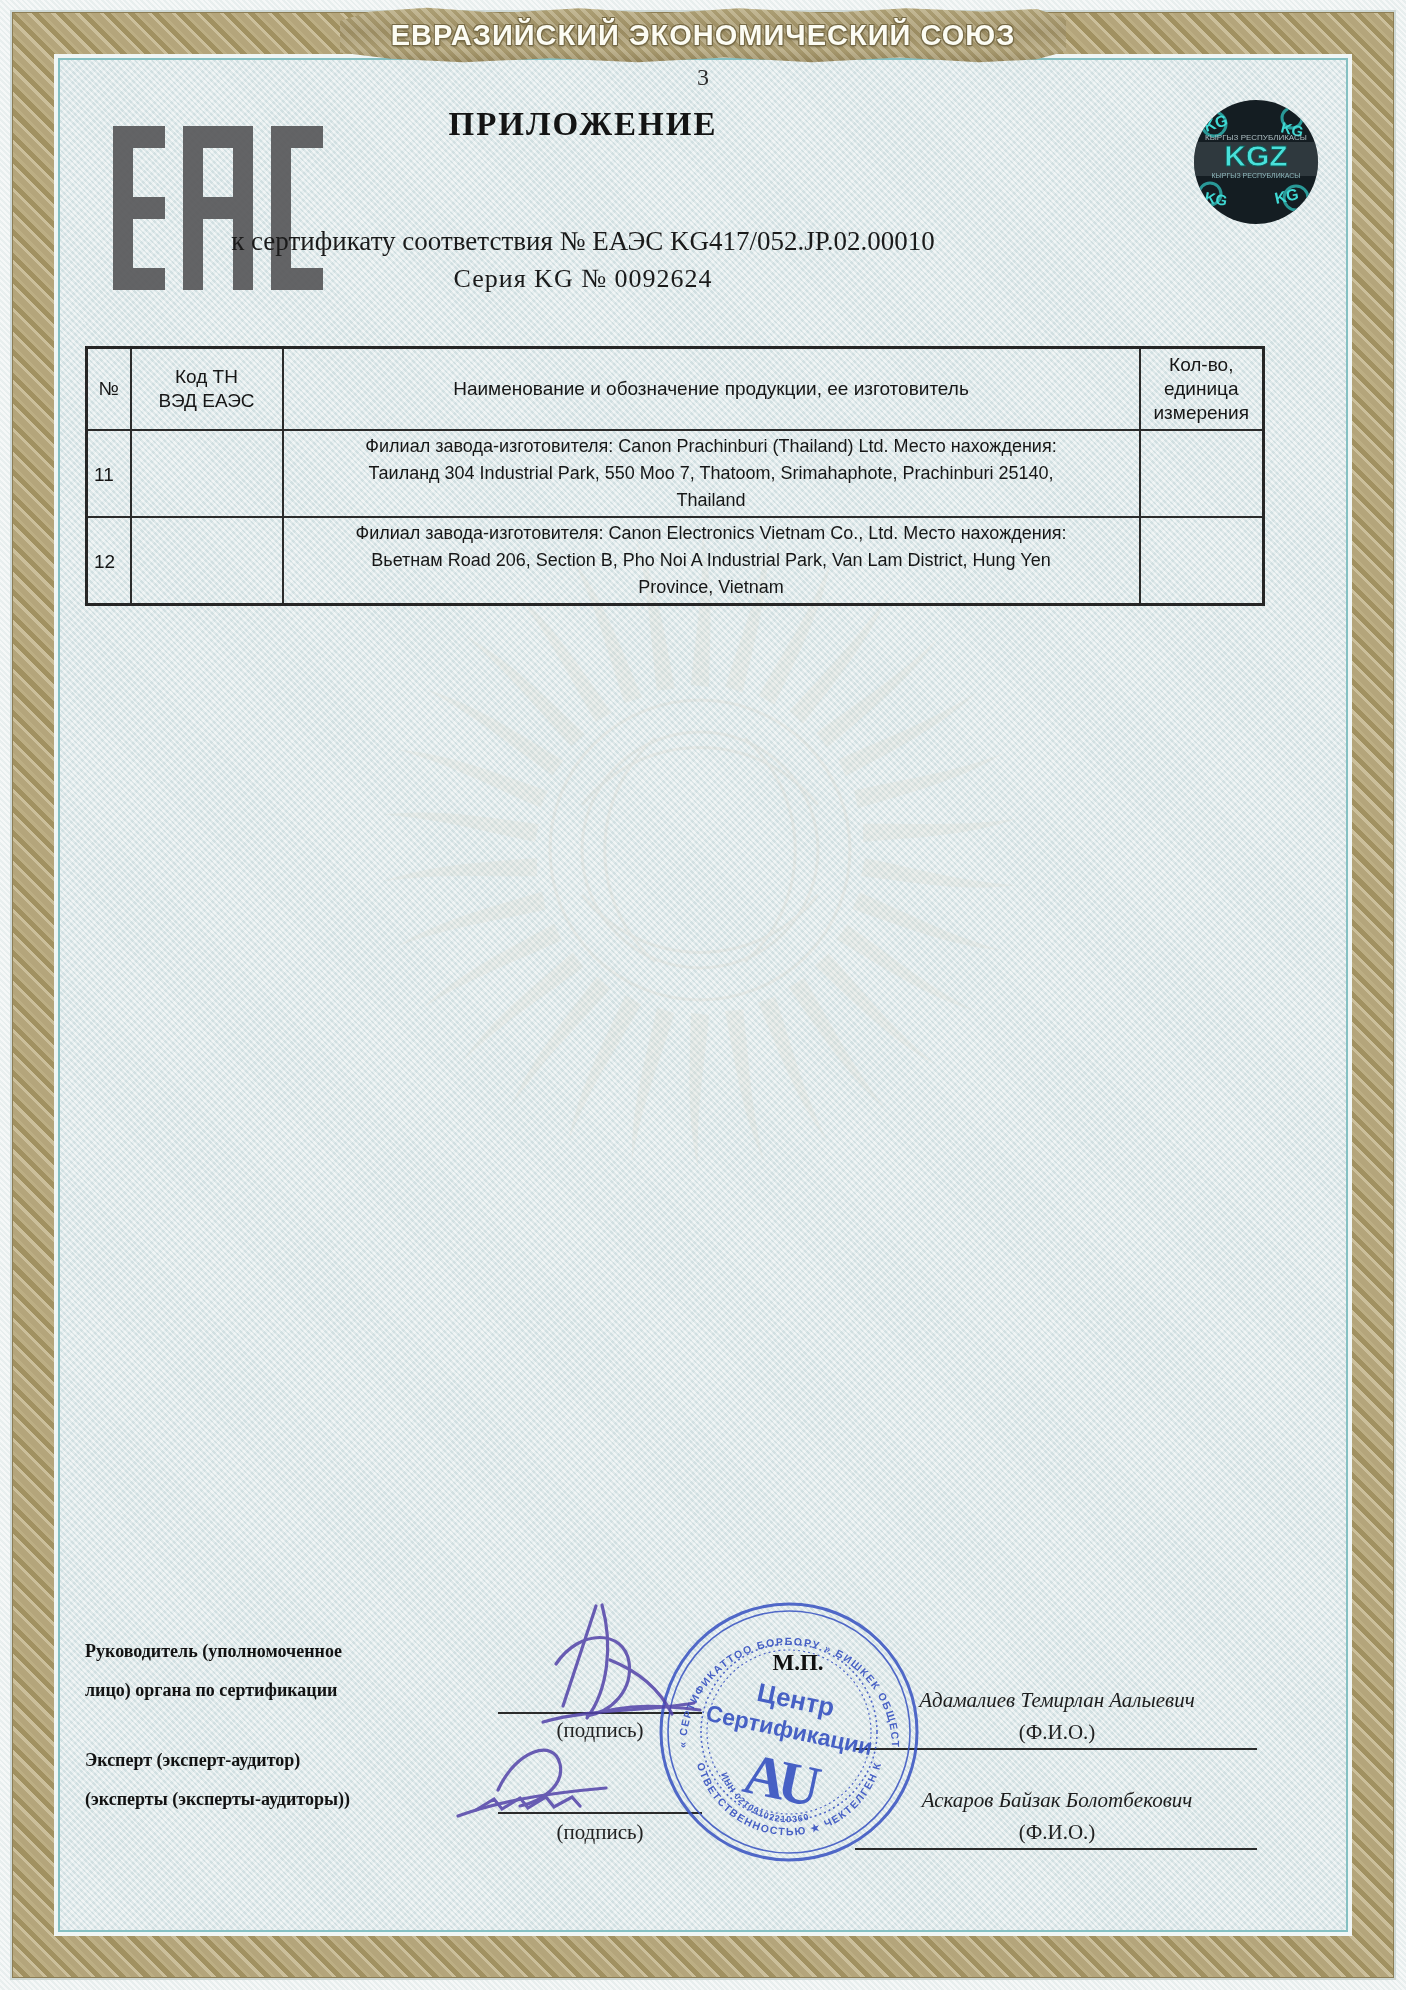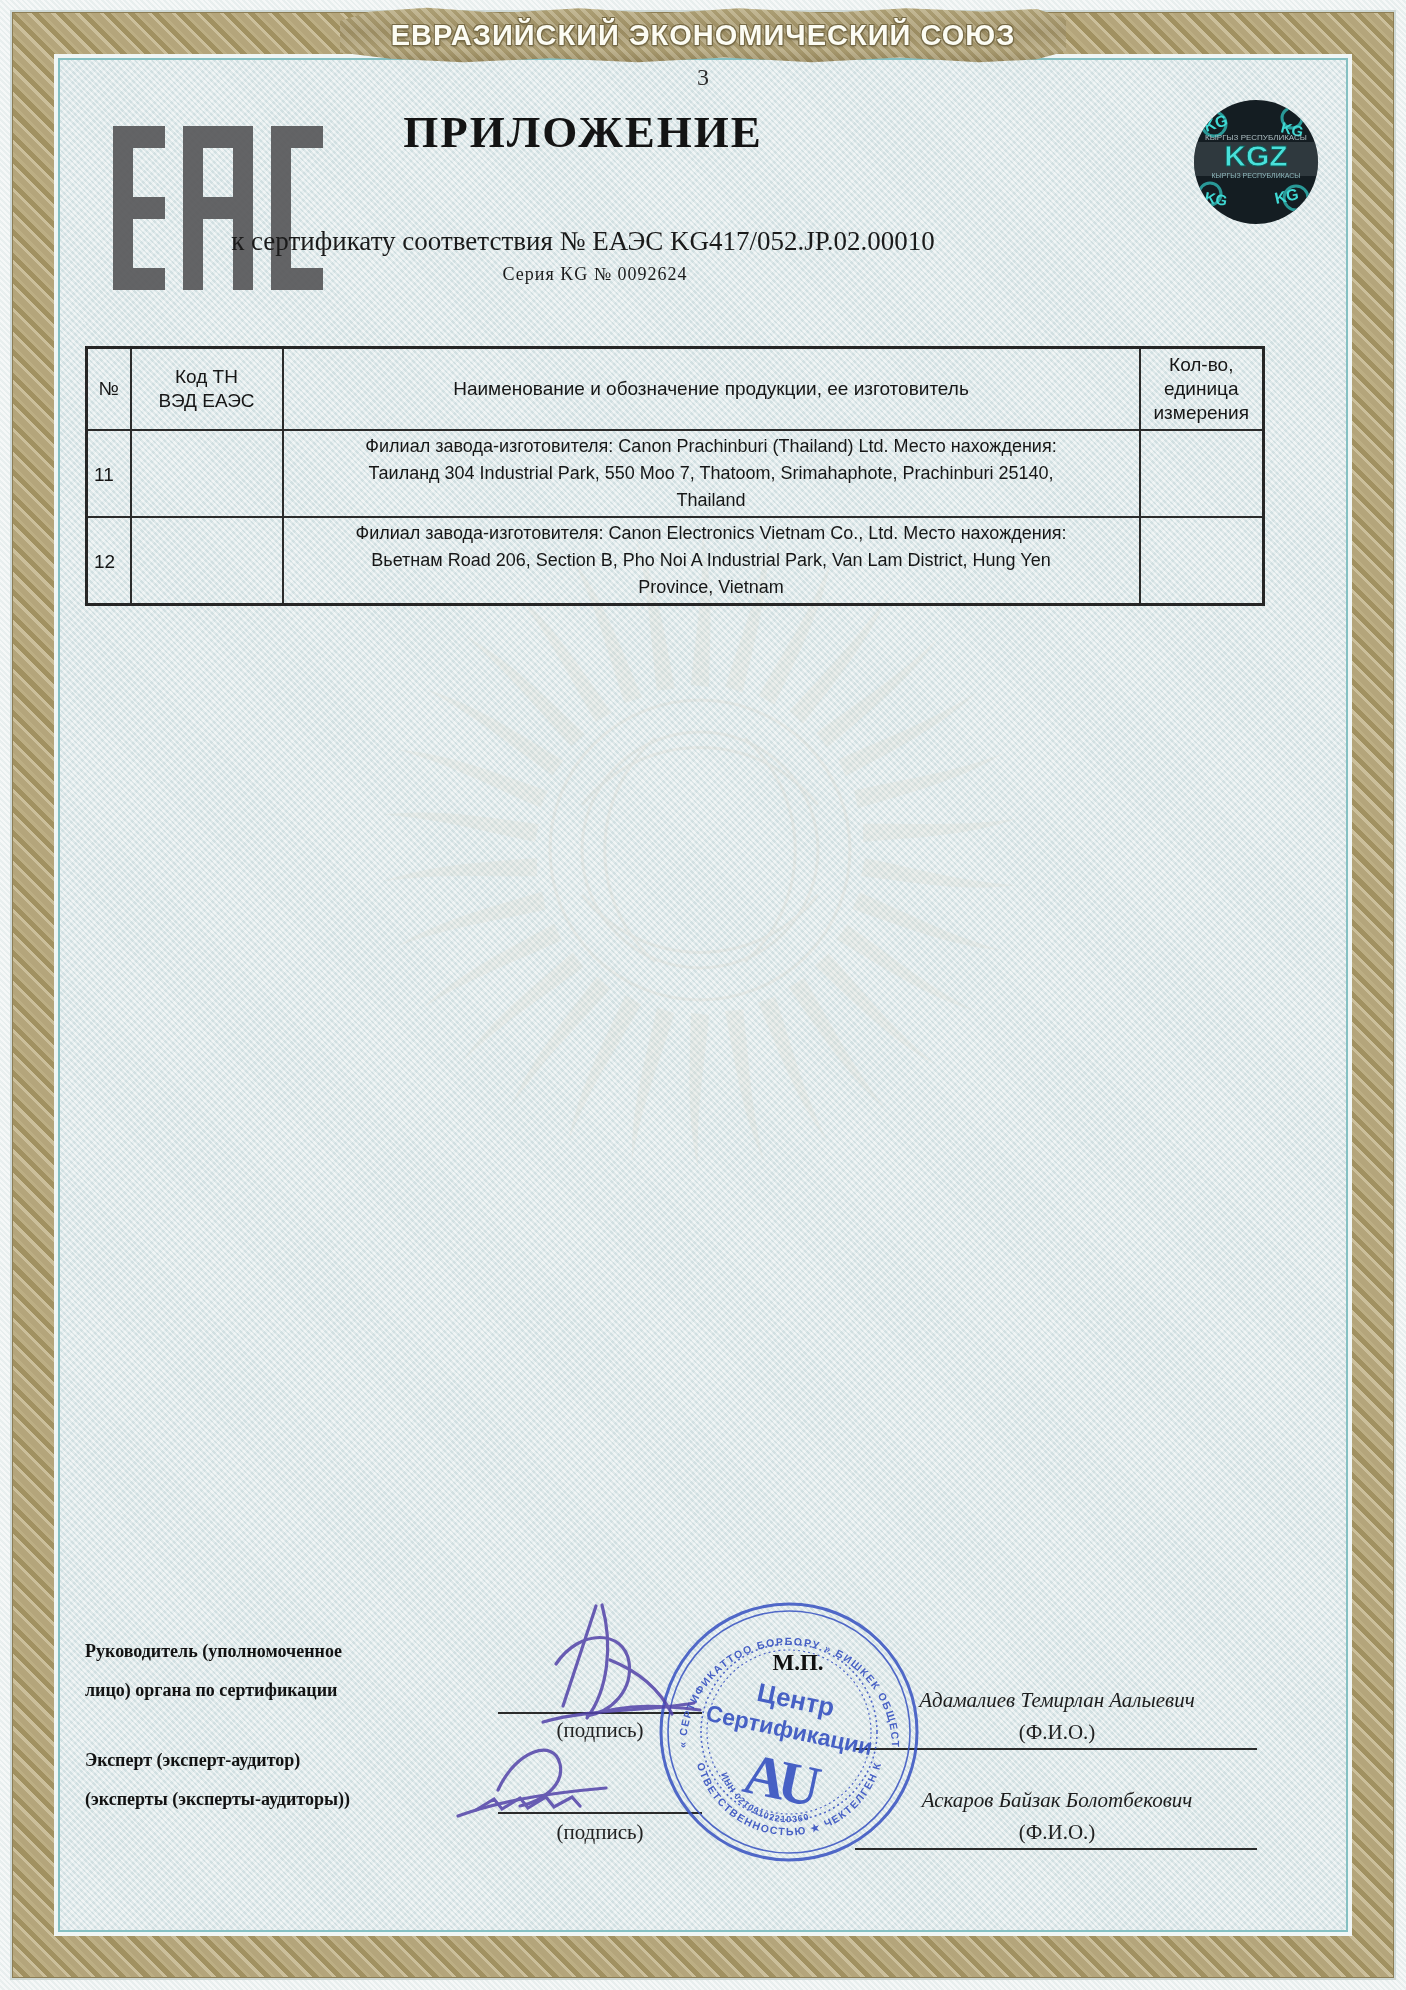--- a/index.html
+++ b/index.html
@@ -38,23 +38,23 @@
     clip-path:polygon(0% 26%,4% 10%,12% 3%,22% 12%,33% 4%,44% 13%,55% 4%,67% 12%,78% 4%,89% 10%,96% 5%,100% 22%,100% 78%,96% 92%,88% 97%,77% 89%,65% 97%,53% 89%,41% 97%,29% 90%,17% 97%,7% 91%,0% 80%);
   }
   .banner span{
     font-family:"Liberation Sans", sans-serif;font-weight:700;font-size:29px;letter-spacing:1px;
     color:#fcfcf3;
     text-shadow:-1px -1px 0 #766a46,1px -1px 0 #766a46,-1px 1px 0 #766a46,1px 1px 0 #766a46,0 2px 2px rgba(80,70,40,.55);
     white-space:nowrap;
   }
   .pagenum{position:absolute;left:0;top:64px;width:1406px;text-align:center;font-size:24px;color:#2c2c2c;z-index:4;}
   .titleblock{position:absolute;left:88px;top:0;width:990px;text-align:center;z-index:4;}
-  .doc-title{position:absolute;left:0;top:106px;width:100%;font-size:45px;font-weight:700;letter-spacing:2px;color:#141414;}
+  .doc-title{position:absolute;left:0;top:106px;width:100%;font-size:33px;font-weight:700;letter-spacing:2px;color:#141414;}
   .cert-line{position:absolute;left:0;top:226px;width:100%;font-size:27px;color:#1a1a1a;}
-  .series-line{position:absolute;left:12px;top:264px;width:100%;font-size:18px;letter-spacing:1px;color:#1a1a1a;}
+  .series-line{position:absolute;left:0;top:264px;width:100%;font-size:26px;letter-spacing:1px;color:#1a1a1a;}
   .eac{position:absolute;left:113px;top:122px;z-index:4;}
   .holo{position:absolute;left:1192px;top:98px;z-index:4;}
   
   table.products{
     position:absolute;left:85px;top:346px;width:1177px;z-index:4;
     border-collapse:collapse;table-layout:fixed;
     font-family:"Liberation Sans", sans-serif;font-size:18px;color:#161616;
   }
   table.products td{border:2px solid #2b2b2b;vertical-align:middle;}
   table.products tr.hdr td{height:78px;text-align:center;font-size:19px;line-height:1.25;border-bottom:2px solid #2b2b2b;}

